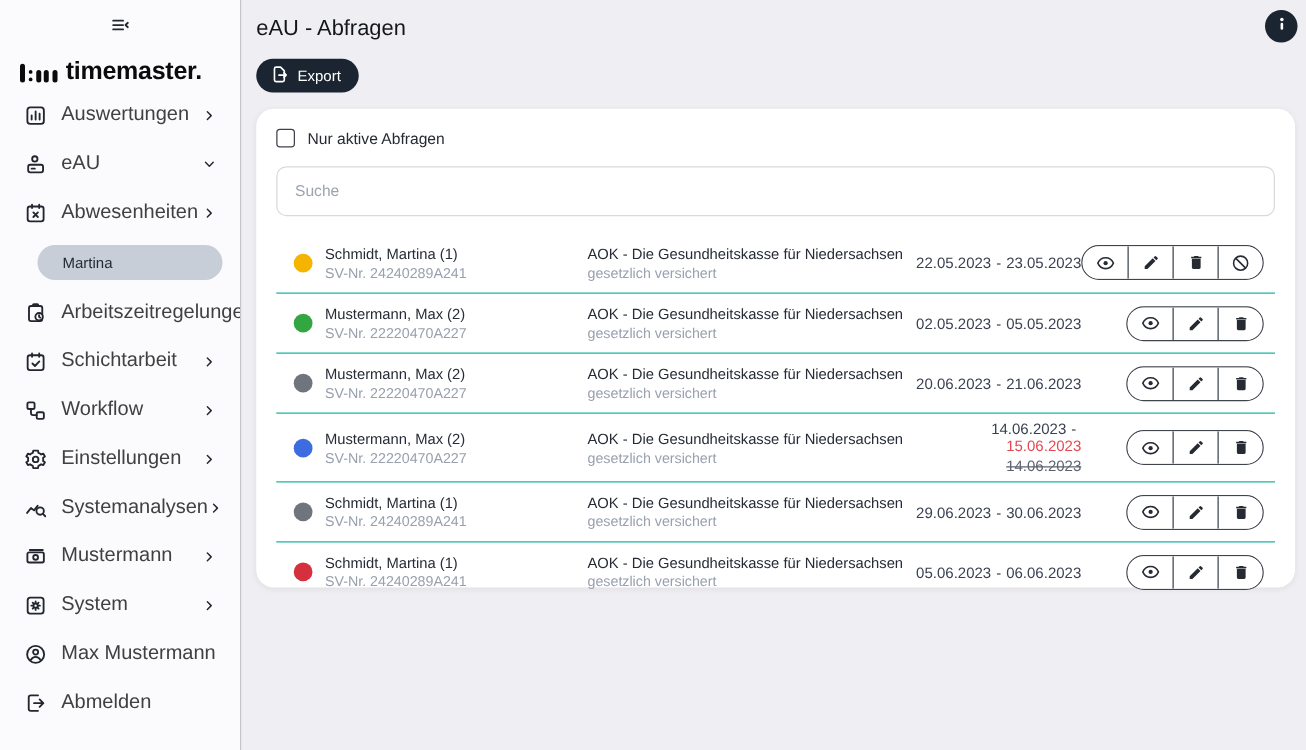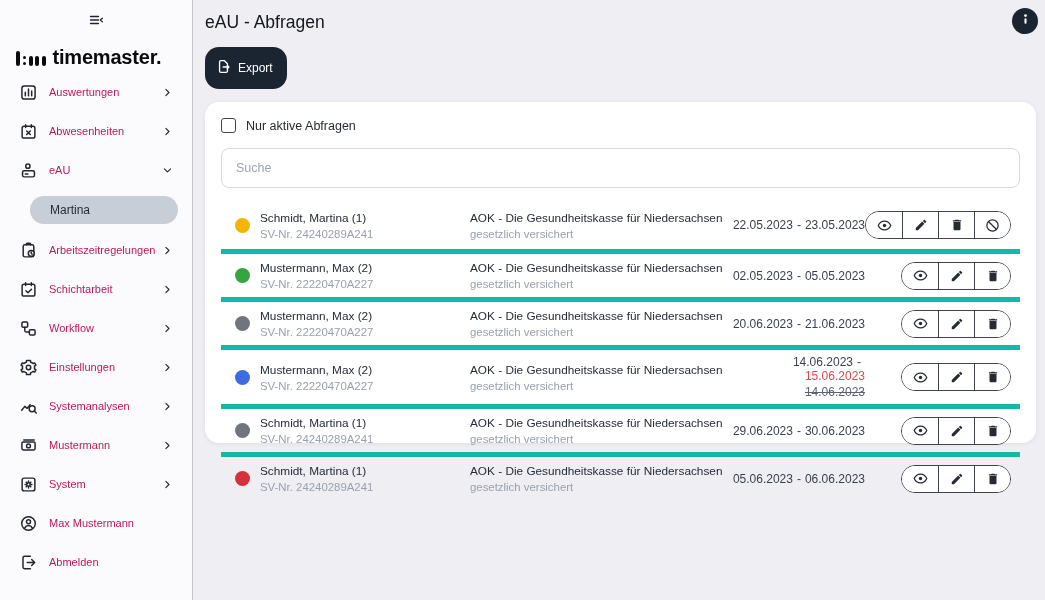--- a/index.html
+++ b/index.html
@@ -13,40 +13,40 @@
   .logo-mark { display:flex; align-items:flex-end; gap:2.5px; height:17px; }
   .logo-mark .bar { width:4px; height:10px; background:#0b0b0e; border-radius:2px; }
   .logo-mark .bar.tall { height:15px; }
   .logo-mark .colon { display:flex; flex-direction:column; gap:2.5px; padding-bottom:1px; }
   .logo-mark .colon i { width:3.5px; height:3.5px; background:#0b0b0e; border-radius:50%; }
   .logo-text { font-size:20px; font-weight:800; color:#0b0b0e; letter-spacing:-0.2px; }
   .nav { margin-top:10px; }
   .nav-item { display:flex; align-items:center; height:26px; padding:0 18px 0 20px; margin-bottom:13px; cursor:pointer; }
   .nav-icon { width:17px; height:17px; display:flex; align-items:center; justify-content:center; flex:none; }
   .nav-icon svg, .chev svg, .collapse-btn svg { stroke:#23262e; fill:none; stroke-width:1.4; stroke-linecap:round; stroke-linejoin:round; }
-  .nav-label { margin-left:12px; font-size:11px; color:#be185d; flex:1; white-space:nowrap; }
+  .nav-label { margin-left:12px; font-size:16px; color:#404040; flex:1; white-space:nowrap; }
   .chev { width:13px; height:13px; display:flex; }
   .sub-pill { width:148px; height:28px; margin:0 0 13px 30px; border-radius:14px; background:#c7ced7; display:flex; align-items:center; padding-left:20px; font-size:12px; color:#272a33; cursor:pointer; }
 
   
   .main { flex:1; position:relative; padding:0 10px 0 12px; }
   .page-title { margin:12px 0 0 0; font-size:17.5px; font-weight:500; color:#14161d; }
   .info-btn { position:absolute; top:8px; right:8px; width:26px; height:26px; border-radius:50%; background:#1b2531; border:none; display:flex; align-items:center; justify-content:center; cursor:pointer; }
-  .export-btn { margin-top:14px; height:42px; background:#1b2531; color:#fff; border:none; border-radius:14px; padding:0 14px 0 11px; display:flex; align-items:center; gap:7px; font-size:12px; cursor:pointer; font-family:inherit; }
+  .export-btn { margin-top:14px; height:27px; background:#1b2531; color:#fff; border:none; border-radius:14px; padding:0 14px 0 11px; display:flex; align-items:center; gap:7px; font-size:12px; cursor:pointer; font-family:inherit; }
   .export-btn svg { stroke:#fff; fill:none; stroke-width:1.4; stroke-linecap:round; stroke-linejoin:round; }
 
-  .card { margin-top:13px; background:#fff; border-radius:14px; box-shadow:0 1px 5px rgba(20,25,40,.08); padding:16px; height:341px; }
+  .card { margin-top:13px; background:#fff; border-radius:14px; box-shadow:0 1px 5px rgba(20,25,40,.08); padding:16px; height:383px; }
   .checkbox-row { display:flex; align-items:center; gap:10px; font-size:12.5px; color:#262a33; cursor:pointer; }
   .checkbox { width:15px; height:15px; border:1.5px solid #3f434c; border-radius:3px; background:#fff; flex:none; }
   .search { margin-top:15px; width:100%; height:40px; border:1px solid #d9dade; border-radius:8px; padding:0 14px; font-size:12.5px; color:#333; outline:none; font-family:inherit; background:#fff; }
   .search::placeholder { color:#9da3ae; }
 
   .table { margin-top:13px; }
   .row { display:flex; align-items:center; min-height:48px; padding:5px 0; }
-  .row + .row { border-top:5px solid #14b8a6; }
+  .row + .row { border-top:1px solid #14b8a6; }
   .dot { width:15px; height:15px; border-radius:50%; margin:0 10px 0 14px; flex:none; }
   .name-col { width:210px; }
   .insurer-col { width:245px; }
   .primary { font-size:11.8px; color:#262b36; margin-bottom:3px; white-space:nowrap; }
   .secondary { font-size:11.4px; color:#99a0ae; white-space:nowrap; }
   .dates-col { width:150px; text-align:right; font-size:12px; color:#3a4050; flex:none; }
   .date-sep { margin:0 4px; }
   .date-to.red { color:#e34850;margin-left:32px; }
   .date-old { margin-top:2px; color:#5c6270; text-decoration:line-through; }
   .actions-wrap { flex:1; display:flex; justify-content:flex-end; padding-right:9px; }
@@ -92,43 +92,43 @@
       <span class="nav-label">Auswertungen</span>
       <span class="chev">
           <svg width="13" height="13" viewBox="0 0 16 16" stroke-width="1.6">
             <path d="M6 4.2L9.8 8 6 11.8"></path>
           </svg>
         </span>
     </div>
     <div class="nav-item">
       <span class="nav-icon">
           <svg width="17" height="17" viewBox="0 0 16 16">
-            <rect x="2" y="3" width="12" height="11.2" rx="1.8"></rect>
-            <path d="M5.3 1.6v2.6M10.7 1.6v2.6M6.3 7.5l3.4 3.4M9.7 7.5l-3.4 3.4"></path>
-          </svg>
-        </span>
-      <span class="nav-label">Abwesenheiten</span>
-      <span class="chev">
-          <svg width="13" height="13" viewBox="0 0 16 16" stroke-width="1.6">
-            <path d="M6 4.2L9.8 8 6 11.8"></path>
-          </svg>
-        </span>
-    </div>
-    <div class="nav-item">
-      <span class="nav-icon">
-          <svg width="17" height="17" viewBox="0 0 16 16">
             <circle cx="7.4" cy="3.9" r="2"></circle>
             <rect x="2.4" y="8.3" width="11.2" height="5.7" rx="1.5"></rect>
             <path d="M5 11.2h2.4"></path>
           </svg>
         </span>
       <span class="nav-label">eAU</span>
       <span class="chev">
           <svg width="13" height="13" viewBox="0 0 16 16" stroke-width="1.6">
             <path d="M4.2 6L8 9.8 11.8 6"></path>
+          </svg>
+        </span>
+    </div>
+    <div class="nav-item">
+      <span class="nav-icon">
+          <svg width="17" height="17" viewBox="0 0 16 16">
+            <rect x="2" y="3" width="12" height="11.2" rx="1.8"></rect>
+            <path d="M5.3 1.6v2.6M10.7 1.6v2.6M6.3 7.5l3.4 3.4M9.7 7.5l-3.4 3.4"></path>
+          </svg>
+        </span>
+      <span class="nav-label">Abwesenheiten</span>
+      <span class="chev">
+          <svg width="13" height="13" viewBox="0 0 16 16" stroke-width="1.6">
+            <path d="M6 4.2L9.8 8 6 11.8"></path>
           </svg>
         </span>
     </div>
     <div class="sub-pill">
       <span>Martina</span>
     </div>
     <div class="nav-item">
       <span class="nav-icon">
           <svg width="17" height="17" viewBox="0 0 16 16">
             <rect x="3" y="2.6" width="10" height="11.4" rx="1.6"></rect>

